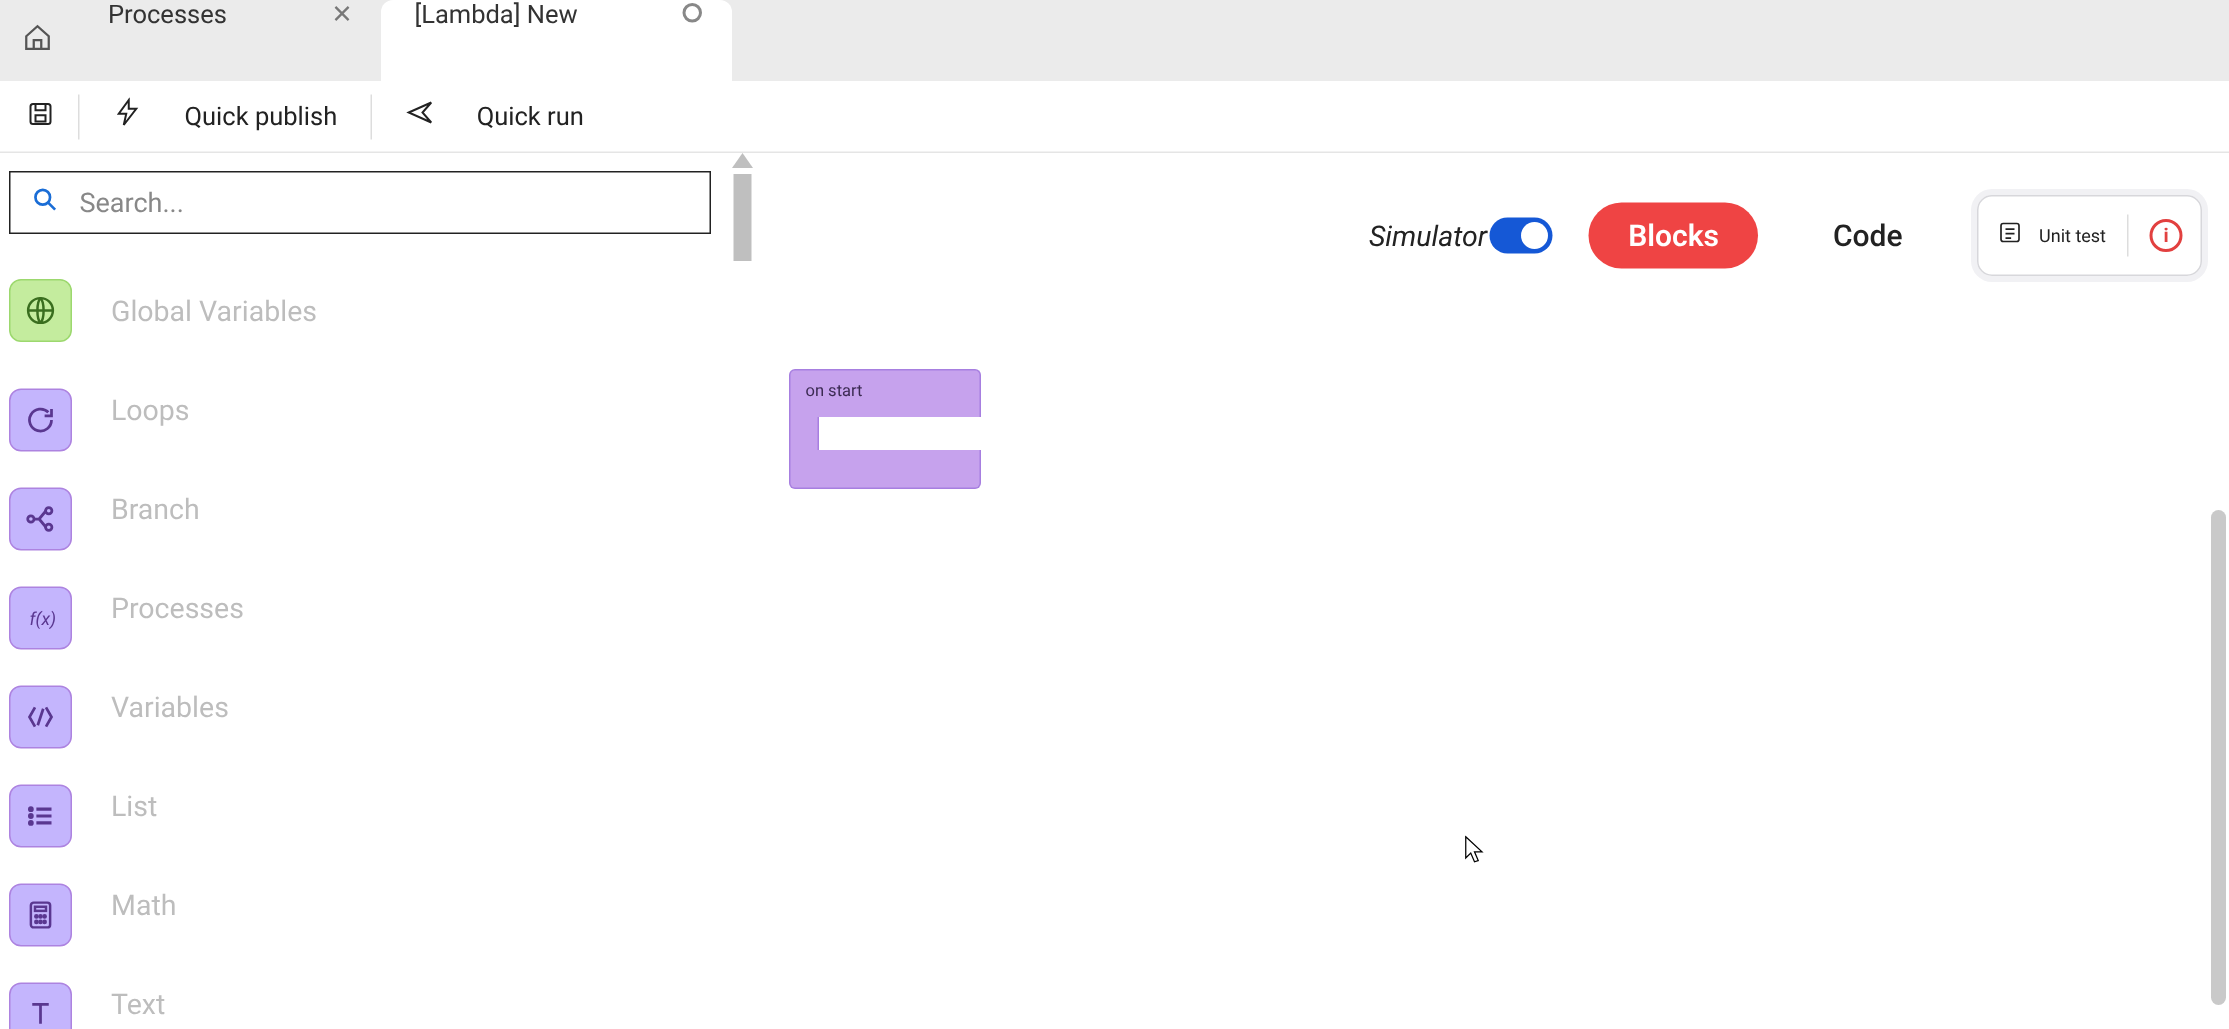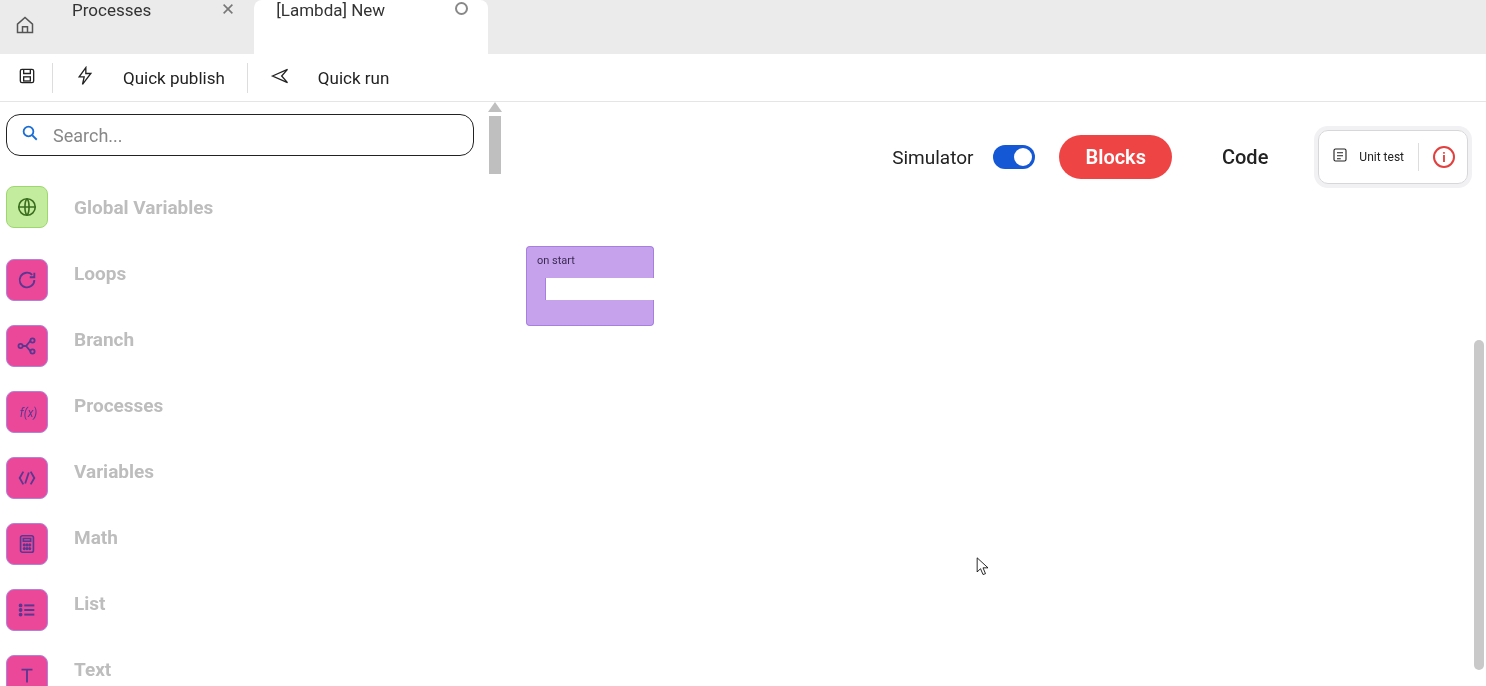--- a/index.html
+++ b/index.html
@@ -95,21 +95,21 @@
     .sidebar {
       width: 482px;
       height: 100%;
       padding: 12px 8px 0 6px;
       overflow-y:auto;
     }
     .search-wrap {
       margin: 0 0 18px 0;
       height: 42px;
       border: 1.5px solid #222;
-      border-radius: 14px;
+      border-radius: 0;
       display:flex;
       align-items:center;
       padding: 0 14px;
       gap: 14px;
     }
     .search-wrap svg{width:18px;height:18px;stroke:#1a6dd6;stroke-width:2.4;fill:none;}
     .search-input {
       border:none;outline:none;font-size:18px;color:#555;flex:1;background:transparent;
     }
     .search-input::placeholder{color:#888;}
@@ -117,24 +117,24 @@
       display:flex;align-items:center;gap:26px;
       height:66px;
       cursor:pointer;
     }
     .cat-icon {
       width:42px;height:42px;border-radius:8px;
       display:flex;align-items:center;justify-content:center;
       flex-shrink:0;
     }
     .cat-icon.green{background:#c4ec9e;border:1px solid #9cd86e;}
-    .cat-icon.purple{background:#ec4899;border:1px solid #ad83e0;margin-top:14px;}
+    .cat-icon.purple{background:#c4b5fd;border:1px solid #ad83e0;margin-top:14px;}
     .cat-icon svg{width:22px;height:22px;}
     .cat-label{
-      font-size:19px;color:#bdbdbd;font-weight:700;
+      font-size:19px;color:#bdbdbd;font-weight:400;
     }
     
     .canvas {
       flex:1;
       position:relative;
       background:#ffffff;
     }
     .canvas-scroll-track {
       position:absolute;
       left: 6px;
@@ -151,21 +151,21 @@
     }
     
     .top-controls {
       position:absolute;
       top: 28px;
       right: 18px;
       display:flex;
       align-items:center;
       gap: 24px;
     }
-    .sim-group{display:flex;align-items:center;gap:20px;}
+    .sim-group{display:flex;align-items:center;gap:2px;font-style:italic;}
     .sim-label{font-size:19px;color:#222;}
     .toggle {
       width:42px;height:24px;border-radius:14px;background:#1558d6;position:relative;
     }
     .toggle::after{content:"";position:absolute;right:3px;top:3px;width:18px;height:18px;border-radius:50%;background:#fff;}
     .pill {
       height:44px;border-radius:24px;padding:0 26px;display:flex;align-items:center;font-size:20px;font-weight:600;
     }
     .pill.blue{background:#ef4444;color:#fff;}
     .pill.plain{color:#222;font-weight:500;}
@@ -319,50 +319,50 @@
       <span class="cat-label">Processes</span>
     </div>
 
     <div class="cat">
       <span class="cat-icon purple">
         <svg viewBox="0 0 24 24" fill="none" stroke="#5a3790" stroke-width="2">
             <path d="M8 5 4 12l4 7M16 5l4 7-4 7M14 6l-4 12"></path>
           </svg>
       </span>
       <span class="cat-label">Variables</span>
+    </div>
+
+    <div class="cat">
+      <span class="cat-icon purple">
+        <svg viewBox="0 0 24 24" fill="none" stroke="#5a3790" stroke-width="2.2">
+            <line x1="9" y1="7" x2="20" y2="7"></line>
+            <line x1="9" y1="12" x2="20" y2="12"></line>
+            <line x1="9" y1="17" x2="20" y2="17"></line>
+            <circle cx="5" cy="7" r="1" fill="#5a3790"></circle>
+            <circle cx="5" cy="12" r="1" fill="#5a3790"></circle>
+            <circle cx="5" cy="17" r="1" fill="#5a3790"></circle>
+          </svg>
+      </span>
+      <span class="cat-label">List</span>
     </div>
 
     <div class="cat">
       <span class="cat-icon purple">
         <svg viewBox="0 0 24 24" fill="none" stroke="#5a3790" stroke-width="1.8">
             <rect x="5" y="3" width="14" height="18" rx="2"></rect>
             <rect x="8" y="6" width="8" height="3"></rect>
             <circle cx="9" cy="13" r="0.8" fill="#5a3790"></circle>
             <circle cx="12" cy="13" r="0.8" fill="#5a3790"></circle>
             <circle cx="15" cy="13" r="0.8" fill="#5a3790"></circle>
             <circle cx="9" cy="17" r="0.8" fill="#5a3790"></circle>
             <circle cx="12" cy="17" r="0.8" fill="#5a3790"></circle>
             <circle cx="15" cy="17" r="0.8" fill="#5a3790"></circle>
           </svg>
       </span>
       <span class="cat-label">Math</span>
-    </div>
-
-    <div class="cat">
-      <span class="cat-icon purple">
-        <svg viewBox="0 0 24 24" fill="none" stroke="#5a3790" stroke-width="2.2">
-            <line x1="9" y1="7" x2="20" y2="7"></line>
-            <line x1="9" y1="12" x2="20" y2="12"></line>
-            <line x1="9" y1="17" x2="20" y2="17"></line>
-            <circle cx="5" cy="7" r="1" fill="#5a3790"></circle>
-            <circle cx="5" cy="12" r="1" fill="#5a3790"></circle>
-            <circle cx="5" cy="17" r="1" fill="#5a3790"></circle>
-          </svg>
-      </span>
-      <span class="cat-label">List</span>
     </div>
 
     <div class="cat">
       <span class="cat-icon purple">
         <svg viewBox="0 0 24 24" fill="none" stroke="#5a3790" stroke-width="2">
             <path d="M6 5h12M12 5v14"></path>
           </svg>
       </span>
       <span class="cat-label">Text</span>
     </div>

